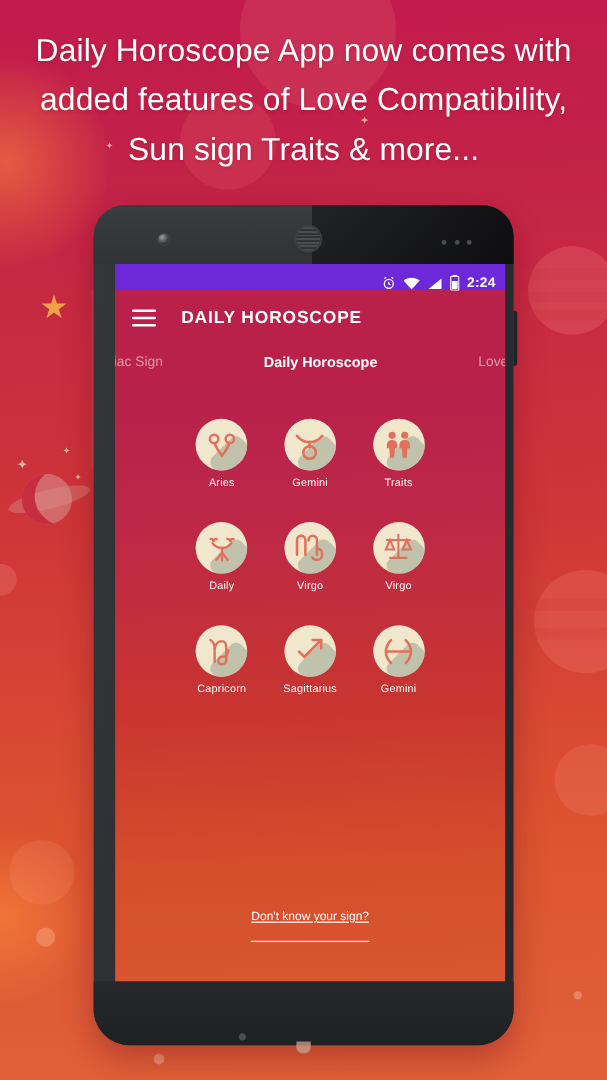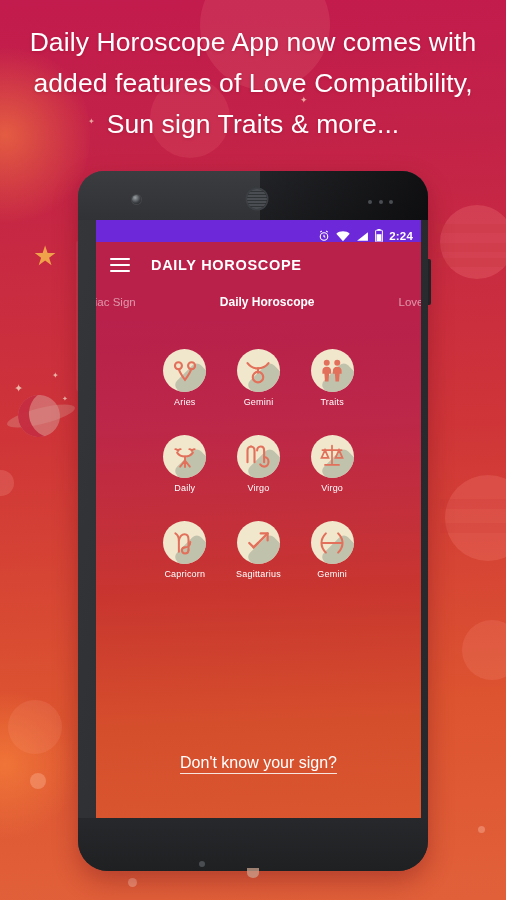--- a/index.html
+++ b/index.html
@@ -113,22 +113,22 @@
     row-gap:28px; justify-items:center; }
   .sign{ width:66px; display:flex; flex-direction:column; align-items:center; cursor:pointer; }
   .disc{ width:43px; height:43px; border-radius:50%; background:#f1e7cd;
     position:relative; overflow:hidden; display:flex; align-items:center; justify-content:center; }
   .disc .shadow{ position:absolute; right:-16%; bottom:-22%; width:78%; height:78%;
     background:#b8bba6; border-radius:6px; transform:rotate(45deg); opacity:.85; }
   .disc svg{ position:relative; z-index:2; }
   .sign-label{ margin-top:5px; color:#fff; font-size:9px; letter-spacing:.2px; white-space:nowrap; }
 
   .dont-know{ position:absolute; left:0; bottom:46px; width:100%; text-align:center; }
-  .dont-know span{ color:#fff; font-size:16px; border-bottom:1px solid rgba(255,255,255,.85);
-    padding-bottom:2px; cursor:pointer; }
+  .dont-know span{ color:#fff; font-size:10px; border-bottom:1px solid rgba(255,255,255,.85);
+    padding-bottom:14px; cursor:pointer;text-decoration:underline; }
 
   .chin{ position:absolute; left:0; bottom:0; width:100%; height:53px;
     background:linear-gradient(180deg,#26282b,#1e2022); border-radius:0 0 30px 30px; }
   .chin-dot{ position:absolute; left:50%; margin-left:-54px; bottom:4px; width:6px; height:6px;
     border-radius:50%; background:#4a4d51; }
   .bottom-nub{ position:absolute; left:50%; margin-left:-6px; bottom:-7px; width:12px; height:10px;
     border-radius:0 0 50% 50%; background:#c9a08c; opacity:.75; }
 </style>
 </head>
 <body>

